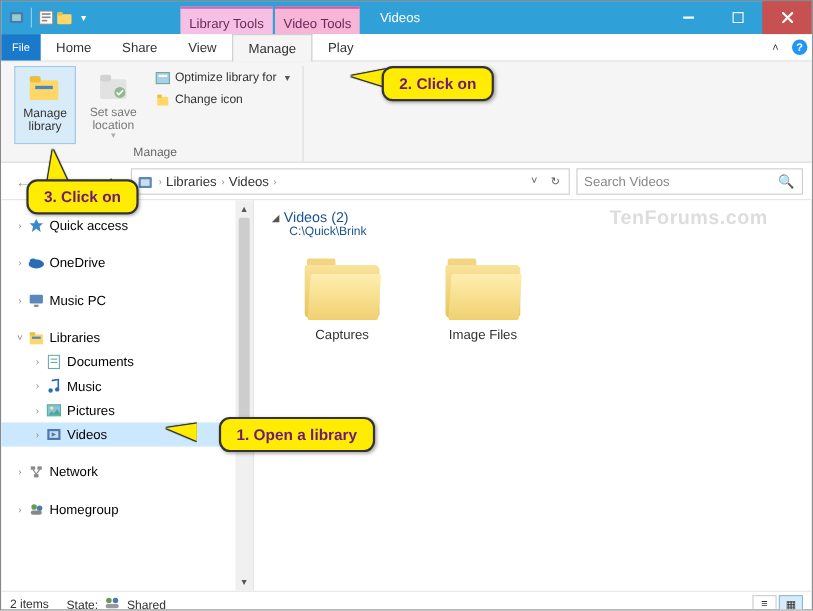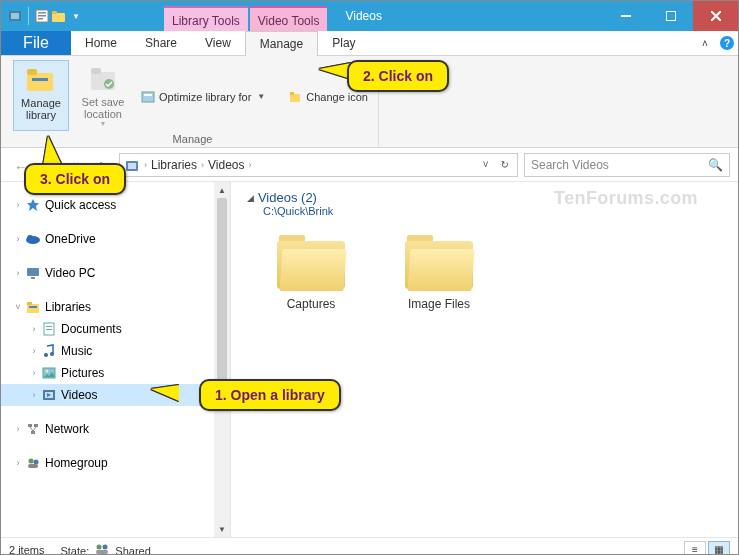--- a/index.html
+++ b/index.html
@@ -11,37 +11,37 @@
 .qat-sep { width: 1px; height: 18px; background: rgba(255,255,255,0.5); margin: 0 4px; }
 .tools-tabs { display: flex; margin-left: 80px; height: 100%; }
 .tool-tab { background: #f5c0e4; color: #6a2a58; font-size: 12px; padding: 3px 8px 0 8px; height: 25px; margin-top: 5px; margin-right: 2px; display: flex; align-items: center; border-top: 2px solid #ca6db2; }
 .tool-tab.vt { background: #f7b6d7; border-top-color: #d95aa2; }
 .title-text { color: #fff; font-size: 12px; margin-left: 16px; flex: 1; }
 .win-btns { display: flex; height: 100%; }
 .win-btn { width: 45px; height: 100%; display: flex; align-items: center; justify-content: center; color: #fff; font-size: 13px; }
 .win-btn.cls { background: #c75050; }
 
 .menubar { background: #fff; height: 25px; display: flex; align-items: stretch; border-bottom: 1px solid #d4d4d4; }
-.file-tab { background: #1979ca; color: #fff; font-size: 16px; width: 70px; display: flex; align-items: center; justify-content: center; }
+.file-tab { background: #1979ca; color: #fff; font-size: 10px; width: 36px; display: flex; align-items: center; justify-content: center; }
 .mtab { font-size: 12px; color: #333; padding: 0 14px; display: flex; align-items: center; cursor: pointer; }
 .mtab.active { background: #f5f5f5; border: 1px solid #ccc; border-bottom: none; margin-bottom: -1px; }
 .menubar-spacer { flex: 1; }
 .ribbon-toggle { width: 22px; display: flex; align-items: center; justify-content: center; color: #333; }
 .help-btn { width: 22px; display: flex; align-items: center; justify-content: center; }
 .help-circle { width: 14px; height: 14px; border-radius: 50%; background: #2196f3; color: #fff; font-size: 10px; font-weight: bold; display: flex; align-items: center; justify-content: center; }
 
 .ribbon { background: #f5f5f5; height: 92px; border-bottom: 1px solid #d4d4d4; display: flex; padding: 4px 6px 0 6px; }
 .rgroup { display: flex; flex-direction: column; border-right: 1px solid #ddd; padding: 0 6px; }
 .rgroup-body { display: flex; flex: 1; gap: 6px; }
 .rgroup-label { font-size: 11px; color: #666; text-align: center; padding: 2px 0; }
 .rbtn-big { display: flex; flex-direction: column; align-items: center; width: 56px; cursor: pointer; padding-top: 2px; }
 .rbtn-big .ic-lg { width: 32px; height: 32px; display: flex; align-items: center; justify-content: center; }
 .rbtn-big .lbl { font-size: 11px; color: #333; text-align: center; line-height: 12px; margin-top: 2px; }
 .rbtn-big.selected { border: 1px solid #a0c8e8; background: #d8ebf9; }
-.rstack { display: flex; flex-direction: row; gap: 15px; padding-top: 2px; }
+.rstack { display: flex; flex-direction: column; gap: 2px; padding-top: 2px; }
 .rbtn-sm { display: flex; align-items: center; gap: 4px; font-size: 11px; color: #333; padding: 2px 4px; cursor: pointer; }
 .rbtn-sm.cb { border: 1px solid #888; background: #fff; padding: 3px 6px; }
 .rbtn-sm .caret { font-size: 8px; color: #555; margin-left: 2px; }
 
 .navbar { height: 34px; display: flex; align-items: center; padding: 4px 8px; gap: 6px; background: #fff; border-bottom: 1px solid #e5e5e5; }
 .nav-arrow { width: 24px; height: 24px; display: flex; align-items: center; justify-content: center; color: #999; font-size: 14px; }
 .nav-arrow.active { color: #333; }
 .addressbar { flex: 1; height: 24px; border: 1px solid #ccc; display: flex; align-items: center; padding: 0 4px; font-size: 12px; gap: 4px; }
 .addressbar .crumb { color: #333; }
 .addressbar .sep { color: #888; font-size: 9px; }
@@ -295,21 +295,21 @@
     </div>
     <div class="tree-spacer"></div>
     <div class="tree-item l0">
       <span class="arrow">›</span>
       <span class="ic-sm">
           <svg width="14" height="14">
             <rect x="1" y="2" width="12" height="8" fill="#5a88b8" rx="1"></rect>
             <rect x="5" y="11" width="4" height="2" fill="#888"></rect>
           </svg>
         </span>
-      <span>Video PC</span>
+      <span>Music PC</span>
     </div>
     <div class="tree-spacer"></div>
     <div class="tree-item l0">
       <span class="arrow">˅</span>
       <span class="ic-sm">
           <svg width="14" height="14">
             <rect x="1" y="4" width="12" height="9" fill="#ffd767"></rect>
             <rect x="1" y="2" width="5" height="3" fill="#e8c040"></rect>
             <rect x="3" y="6" width="8" height="2" fill="#4a88c4"></rect>
           </svg>

